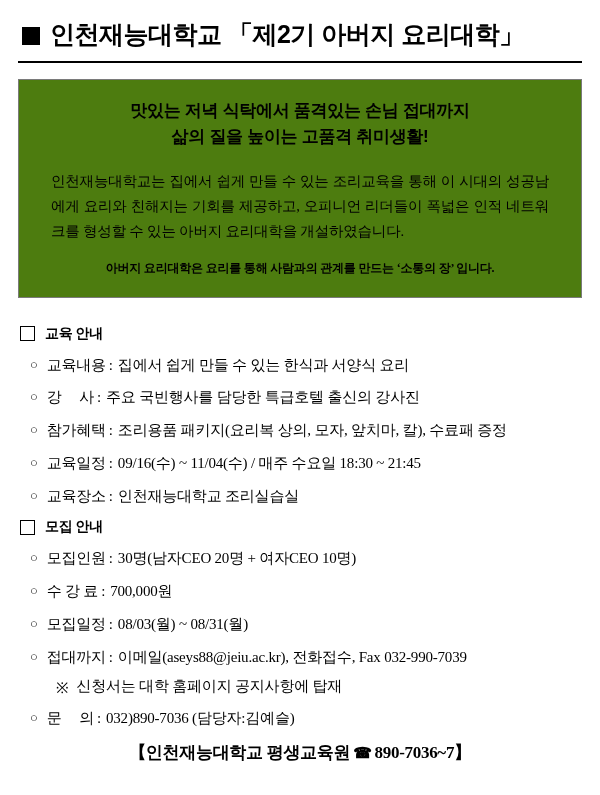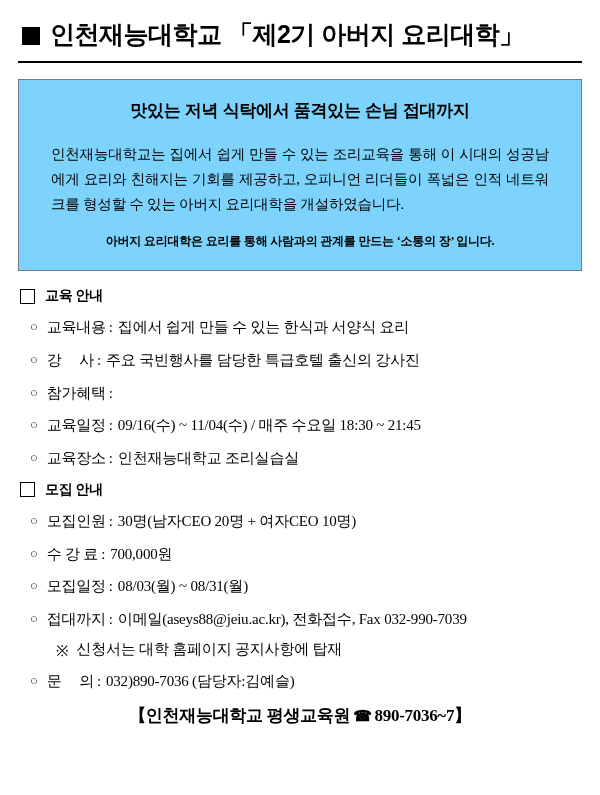--- a/index.html
+++ b/index.html
@@ -46,23 +46,23 @@
     white-space: nowrap;
   }
   .header-rule {
     border-bottom: 2px solid #000000;
     margin: 0 0 16px 0;
   }
 
   
   .intro-box {
     border: 1px solid #7a7a7a;
-    background: #7dd3fc;
+    background: #4d7c0f;
     padding: 18px 26px 20px 26px;
-    margin-bottom: 16px;
+    margin-bottom: 27px;
   }
   .intro-headline {
     text-align: center;
     font-family: "Liberation Sans", sans-serif;
     font-weight: bold;
     font-size: 17px;
     line-height: 1.55;
     letter-spacing: -0.3px;
     margin-bottom: 18px;
   }
@@ -157,20 +157,21 @@
 
   <div class="header">
     <span class="header-square"></span>
     <span class="header-title">인천재능대학교 「제2기 아버지 요리대학」</span>
   </div>
   <div class="header-rule"></div>
 
   <div class="intro-box">
     <div class="intro-headline">
       <div>맛있는 저녁 식탁에서 품격있는 손님 접대까지</div>
+      <div>삶의 질을 높이는 고품격 취미생활!</div>
     </div>
     <div class="intro-body">인천재능대학교는 집에서 쉽게 만들 수 있는 조리교육을 통해 이 시대의 성공남에게 요리와 친해지는 기회를 제공하고, 오피니언 리더들이 폭넓은 인적 네트워크를 형성할 수 있는 아버지 요리대학을 개설하였습니다.</div>
     <div class="intro-closing">아버지 요리대학은 요리를 통해 사람과의 관계를 만드는 ‘소통의 장’ 입니다.</div>
   </div>
 
   <div class="section">
     <div class="section-title">
       <span class="box-marker"></span>
       <span>교육 안내</span>
     </div>
@@ -184,20 +185,21 @@
     <div class="item">
       <span class="bullet">○</span>
       <span class="item-label">강     사</span>
       <span class="item-sep">:</span>
       <span class="item-value">주요 국빈행사를 담당한 특급호텔 출신의 강사진</span>
     </div>
     <div class="item">
       <span class="bullet">○</span>
       <span class="item-label">참가혜택</span>
       <span class="item-sep">:</span>
+      <span class="item-value">조리용품 패키지(요리복 상의, 모자, 앞치마, 칼), 수료패 증정</span>
     </div>
     <div class="item">
       <span class="bullet">○</span>
       <span class="item-label">교육일정</span>
       <span class="item-sep">:</span>
       <span class="item-value">09/16(수) ~ 11/04(수) / 매주 수요일 18:30 ~ 21:45</span>
     </div>
     <div class="item">
       <span class="bullet">○</span>
       <span class="item-label">교육장소</span>

